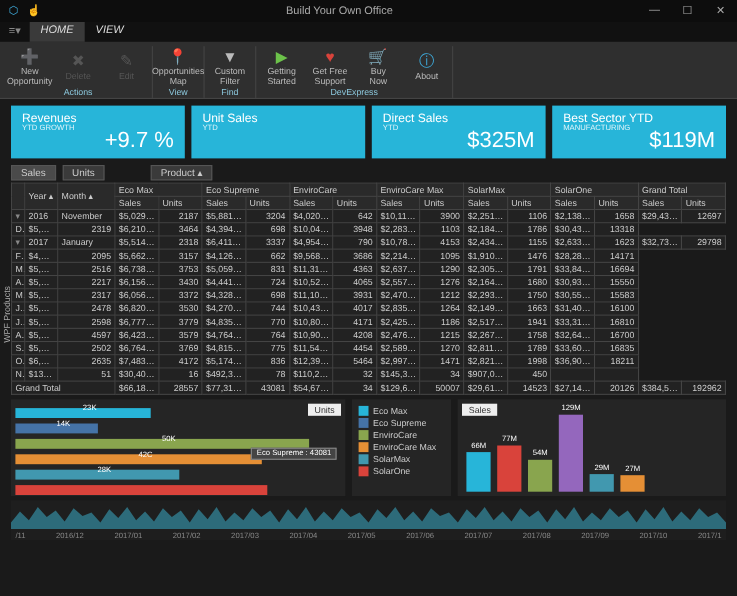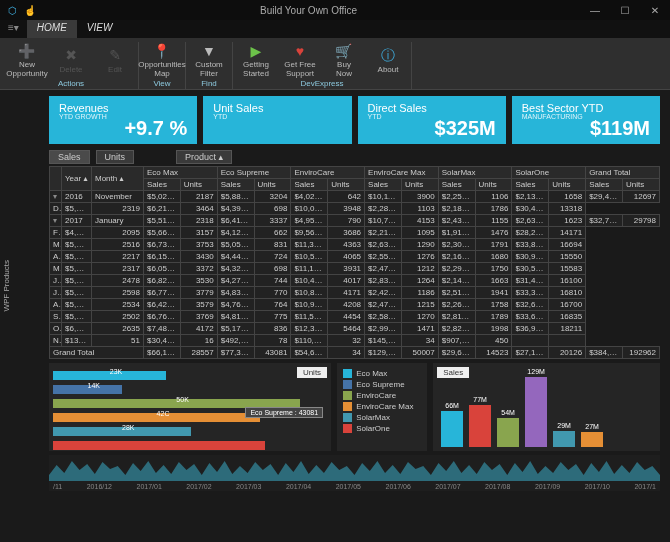--- a/index.html
+++ b/index.html
@@ -51,33 +51,33 @@
     justify-content: center;
     font-size: 8px;
     color: #bbb;
     width: 40px;
     text-align: center;
     line-height: 9px;
   }
   .ribbon-btn.disabled { color: #555; }
   .ribbon-btn .glyph { font-size: 14px; height: 18px; display: flex; align-items: center; justify-content: center; }
   .ribbon-group .group-label { font-size: 8px; color: #8cc8dd; margin-top: 1px; }
-  .content { padding: 6px 10px; margin-left: 39px; }
+  .content { padding: 6px 10px; }
   .kpis { display: flex; gap: 6px; margin-bottom: 6px; }
   .kpi {
     flex: 1;
     background: #27b5d9;
     color: #fff;
     padding: 6px 10px 4px 10px;
     height: 48px;
     position: relative;
   }
   .kpi .name { font-size: 11px; font-weight: 400; }
   .kpi .sub { font-size: 7px; opacity: 0.85; margin-top: -1px; }
-  .kpi .val { position: absolute; right: 10px; bottom: 4px; font-size: 20px; font-weight: 700; }
+  .kpi .val { position: absolute; right: 10px; bottom: 4px; font-size: 20px; font-weight: 400; }
   .table-controls { display: flex; gap: 6px; margin-bottom: 2px; }
   .tc-btn { background: #3a3a3a; border: 1px solid #555; padding: 1px 8px; font-size: 9px; color: #ccc; }
   .tc-btn.active { background: #4a4a4a; }
   .grid {
     border-collapse: collapse;
     font-size: 8px;
     width: 100%;
     table-layout: fixed;
   }
   .grid th, .grid td {
@@ -462,21 +462,21 @@
           <td class="num">$2,517,600.00</td>
           <td class="num">1941</td>
           <td class="num">$33,315,050.00</td>
           <td class="num">16810</td>
         </tr>
       </tbody>
       <tbody>
         <tr>
           <td>August</td>
           <td class="num">$5,808,300.00</td>
-          <td class="num">2534</td>
+          <td class="num">4597</td>
           <td class="num">$6,423,300.00</td>
           <td class="num">3579</td>
           <td class="num">$4,764,300.00</td>
           <td class="num">764</td>
           <td class="num">$10,908,200.00</td>
           <td class="num">4208</td>
           <td class="num">$2,476,600.00</td>
           <td class="num">1215</td>
           <td class="num">$2,267,000.00</td>
           <td class="num">1758</td>

